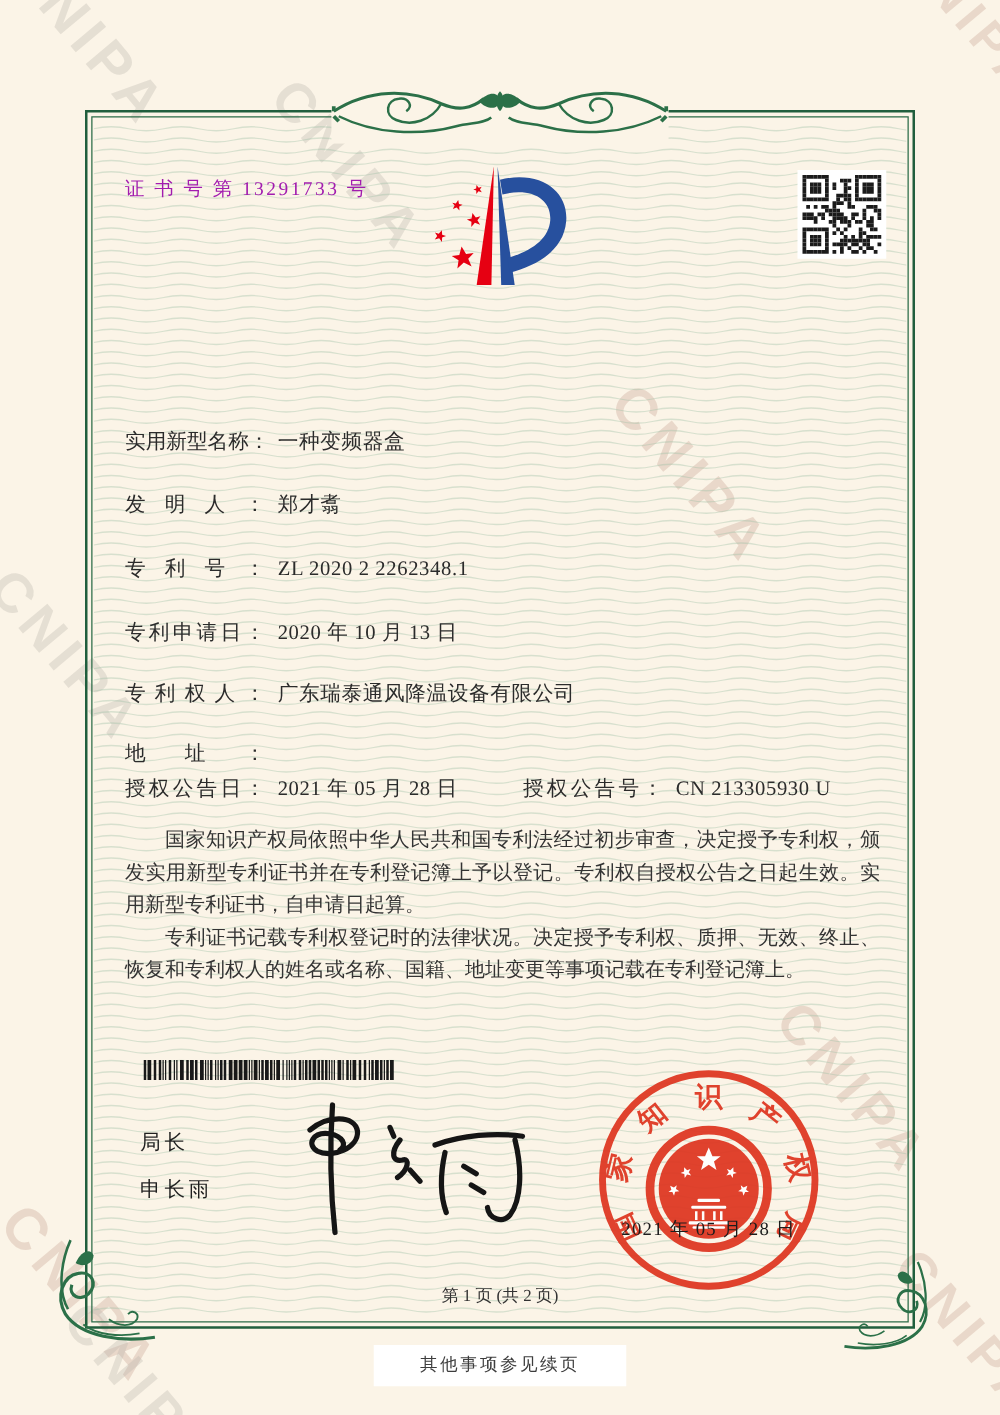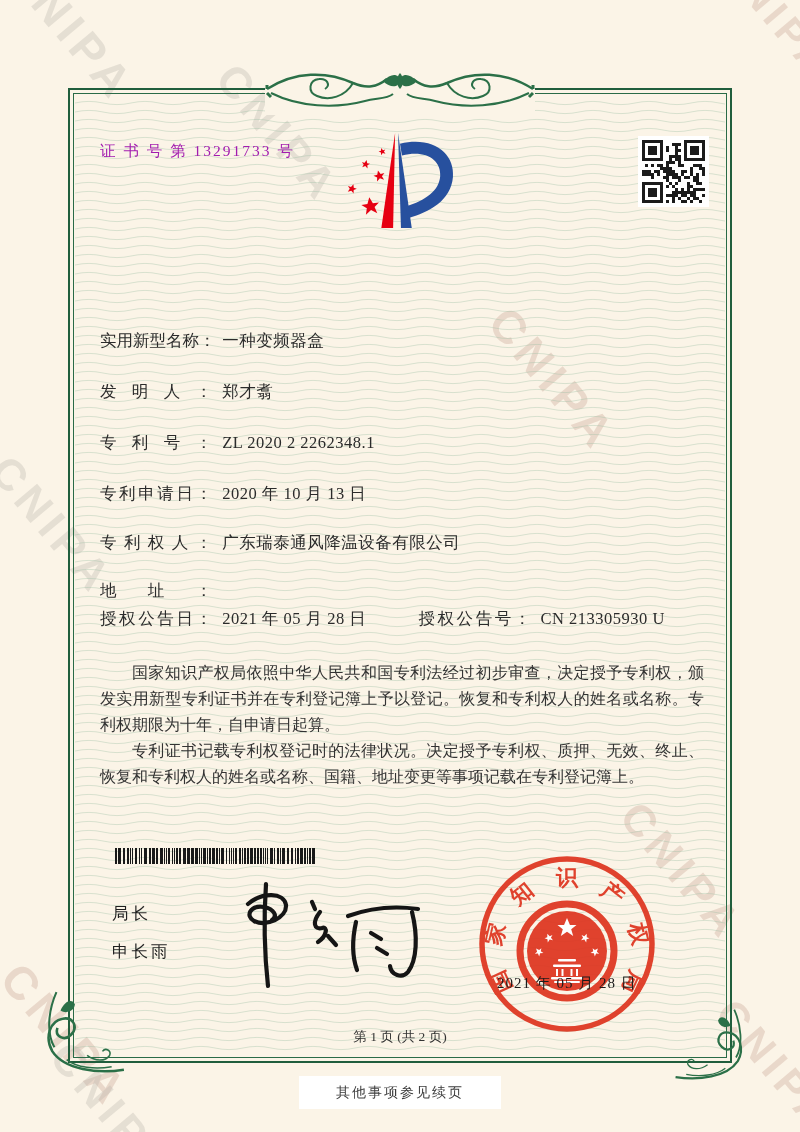--- a/index.html
+++ b/index.html
@@ -33,21 +33,21 @@
   .cert-no{position:absolute; left:100px; top:141px; font-size:15.5px; letter-spacing:2px; color:#a21caf; z-index:3;}
   .qr-box{position:absolute; left:638px; top:136px; width:71px; height:71px; background:#fff; z-index:3;}
   .qr{position:absolute; left:4px; top:4px; width:63px; height:63px;}
   .qr div{position:absolute; width:3px; height:3px; background:#1b1b1b;}
   .logo{position:absolute; left:334px; top:130px; z-index:3;}
   .doc-title{
     position:absolute; left:0; top:241px; width:800px; text-align:center;
     font-size:37px; font-weight:bold; letter-spacing:7px; color:#141414; z-index:3;
   }
   
-  .fields{position:absolute; left:100px; top:329px; width:604px; z-index:3; font-size:16.5px; line-height:23px;}
+  .fields{position:absolute; left:100px; top:341px; width:604px; z-index:3; font-size:16.5px; line-height:23px;}
   .frow{margin:0; white-space:nowrap;}
   .frow .flabel{
     display:inline-block; width:112px; text-align:justify; text-align-last:justify;
     vertical-align:top; color:#2b2b2b;
   }
   .frow .fvalue{display:inline-block; vertical-align:top; margin-left:6px; color:#2b2b2b; letter-spacing:.5px;}
   .vline{display:block;}
   .mt1{margin-top:28px;} .mt2{margin-top:26px;} .mt3{margin-top:25px;} .mt4{margin-top:5px;}
   .grant .flabel2{margin-left:48px;}
   
@@ -493,21 +493,21 @@
     </div>
     <div class="frow grant mt4">
       <span class="flabel">授权公告日：</span>
       <span class="fvalue">2021 年 05 月 28 日</span>
       <span class="flabel flabel2">授权公告号：</span>
       <span class="fvalue">CN 213305930 U</span>
     </div>
   </div>
 
   <div class="paras">
-    <p>国家知识产权局依照中华人民共和国专利法经过初步审查，决定授予专利权，颁发实用新型专利证书并在专利登记簿上予以登记。恢复和专利权人的姓名或名称。专利权期限为十年，自申请日起算。</p>
+    <p>国家知识产权局依照中华人民共和国专利法经过初步审查，决定授予专利权，颁发实用新型专利证书并在专利登记簿上予以登记。专利权自授权公告之日起生效。实用新型专利证书，自申请日起算。</p>
     <p>专利证书记载专利权登记时的法律状况。决定授予专利权、质押、无效、终止、恢复和专利权人的姓名或名称、国籍、地址变更等事项记载在专利登记簿上。</p>
   </div>
 
   <div id="barcode" class="barcode">
       <div style="left: 0px; width: 2px;"></div>
       <div style="left: 3px; width: 3px;"></div>
       <div style="left: 8px; width: 2px;"></div>
       <div style="left: 12px; width: 2px;"></div>
       <div style="left: 15px; width: 1px;"></div>
       <div style="left: 17px; width: 1px;"></div>

